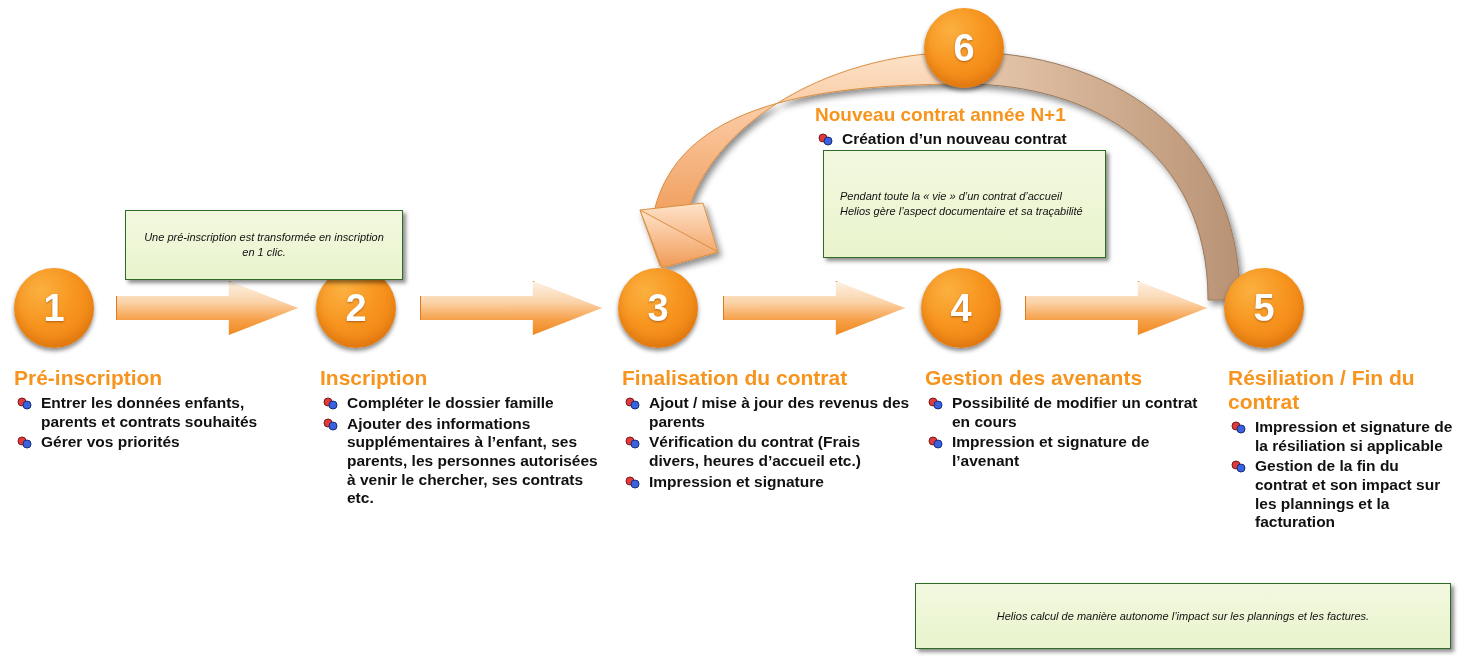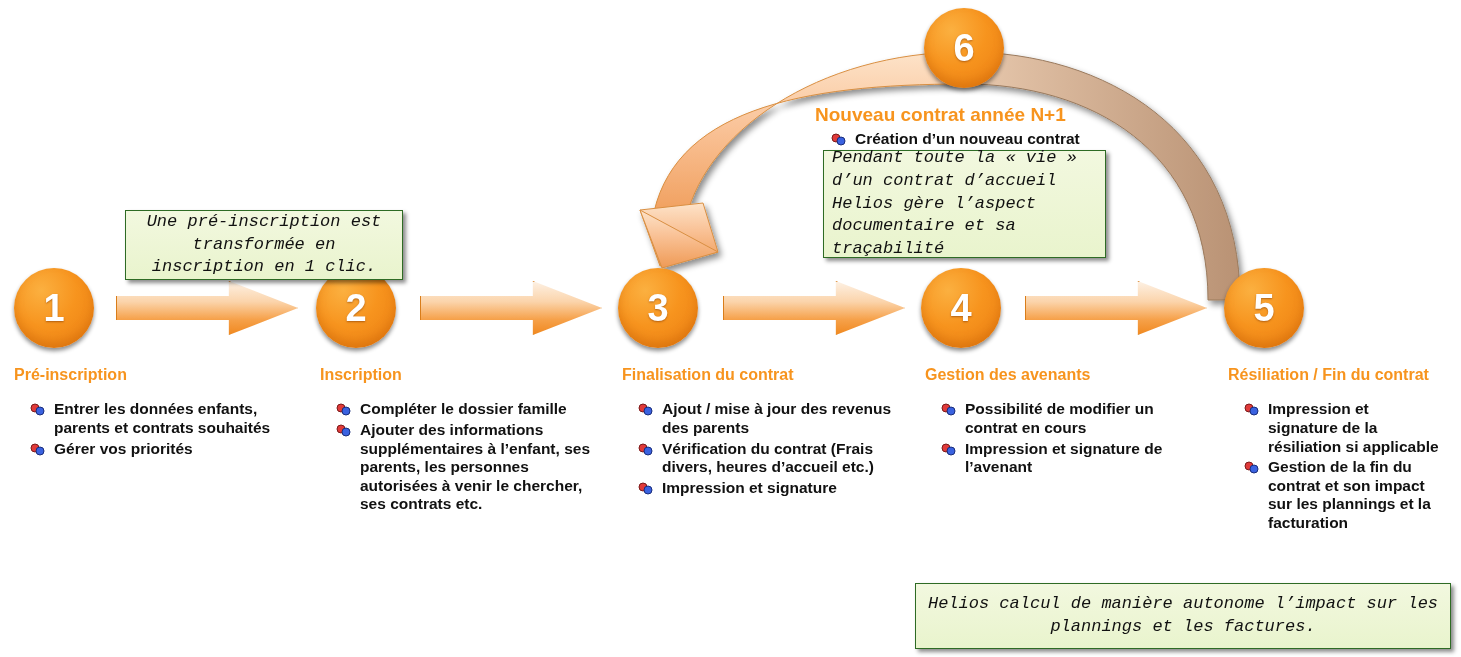--- a/index.html
+++ b/index.html
@@ -28,43 +28,43 @@
     position:absolute;height:52px;z-index:3;
     background:linear-gradient(to bottom,#fdf0e2 0%,#fbd4ab 38%,#f6a14a 72%,#f08a22 100%);
     border:1px solid #d97d1a;
     filter:drop-shadow(1px 3px 2px rgba(0,0,0,.35));
     clip-path:polygon(0% 28%, 62% 28%, 62% 0%, 100% 50%, 62% 100%, 62% 72%, 0% 72%);
   }
 
   
   .col{position:absolute;z-index:5;}
   .col .title{
-    color:#f7941e;font-size:16px;font-weight:bold;line-height:1.15;
+    color:#f7941e;font-size:21px;font-weight:bold;line-height:1.15;
     margin-bottom:4px;white-space:pre-line;
   }
-  .bullets{list-style:none;margin:16px;padding:0;}
+  .bullets{list-style:none;margin:3px;padding:0;}
   .bullets li{
     position:relative;padding-left:24px;margin-bottom:2px;
     font-size:15.5px;color:#111111;line-height:1.2;font-weight:bold;
   }
   .bullets li .bico{
     position:absolute;left:0;top:2px;width:15px;height:14px;
     display:block;
   }
 
   
   .callout{
     position:absolute;z-index:7;
     background:linear-gradient(to bottom,#f2f8df 0%,#e9f4cd 100%);
     border:1px solid #2e6b24;
     box-shadow:3px 3px 4px rgba(0,0,0,.45);
-    font-style:italic;font-size:17px;color:#111;
+    font-style:italic;font-size:11px;color:#111;
     text-align:center;line-height:1.35;
     display:flex;align-items:center;justify-content:center;
-    padding:6px 8px;box-sizing:border-box;font-family:Liberation Mono, monospace;
+    padding:6px 16px;box-sizing:border-box;
   }
 
   
   .np1{position:absolute;z-index:7;}
   .np1 .title{color:#f7941e;font-size:19px;font-weight:bold;}
   .np1 .bullets li{font-size:15.5px;}
 
   svg#curve{position:absolute;left:0;top:0;width:1461px;height:657px;z-index:2;}
 </style>
 </head>

